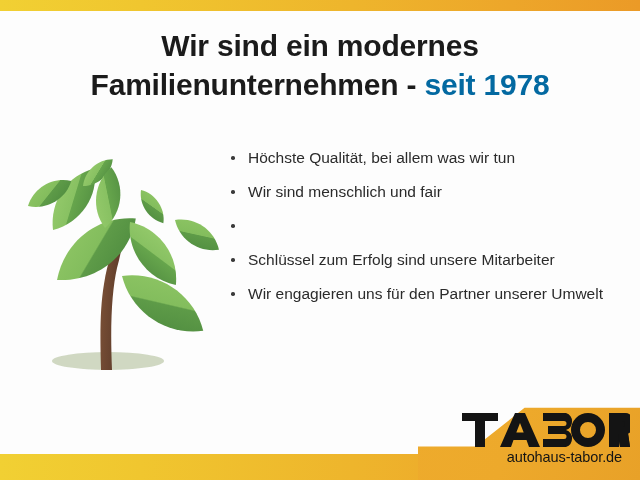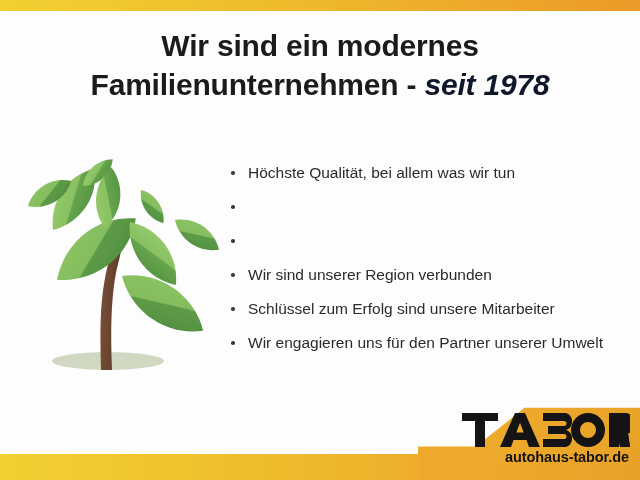--- a/index.html
+++ b/index.html
@@ -43,28 +43,27 @@
     left: 0;
     width: 640px;
     text-align: center;
     font-size: 30px;
     font-weight: bold;
     line-height: 39px;
     color: #1b1b1b;
     letter-spacing: -0.2px;
   }
   .headline .accent {
-    color: #0f172a;
-    font-style: italic;
+    color: #0369a1;
   }
 
   
   .bullets {
     position: absolute;
-    top: 156px;
+    top: 141px;
     left: 228px;
     width: 410px;
     margin: 0;
     padding: 0;
     list-style: none;
   }
   .bullets li {
     position: relative;
     padding-left: 20px;
     height: 34px;
@@ -112,27 +111,26 @@
     left: 0;
     right: 10px;
     top: 21px;
     text-align: right;
     height: 36px;
   }
   .logo-wordmark svg { display: inline-block; vertical-align: top; }
   .logo-tagline {
     position: absolute;
     left: 0;
-    right: 11px;
+    right: 18px;
     top: 57px;
     text-align: right;
     font-size: 14.5px;
     color: #141414;
     letter-spacing: -0.1px;
-    font-weight: bold;
   }
 </style>
 </head>
 <body>
 
 <div id="slide">
 
   <div class="bar bar-top"></div>
 
   <div class="headline">
@@ -205,27 +203,24 @@
     </svg>
   </div>
 
   <ul class="bullets">
     <li>
       <span class="dot"></span>
       <span>Höchste Qualität, bei allem was wir tun</span>
     </li>
     <li>
       <span class="dot"></span>
-    </li>
-    <li>
-      <span class="dot"></span>
-    </li>
-    <li>
-      <span class="dot"></span>
-      <span>Wir sind unserer Region verbunden</span>
+      <span>Wir sind menschlich und fair</span>
+    </li>
+    <li>
+      <span class="dot"></span>
     </li>
     <li>
       <span class="dot"></span>
       <span>Schlüssel zum Erfolg sind unsere Mitarbeiter</span>
     </li>
     <li>
       <span class="dot"></span>
       <span>Wir engagieren uns für den Partner unserer Umwelt</span>
     </li>
   </ul>

